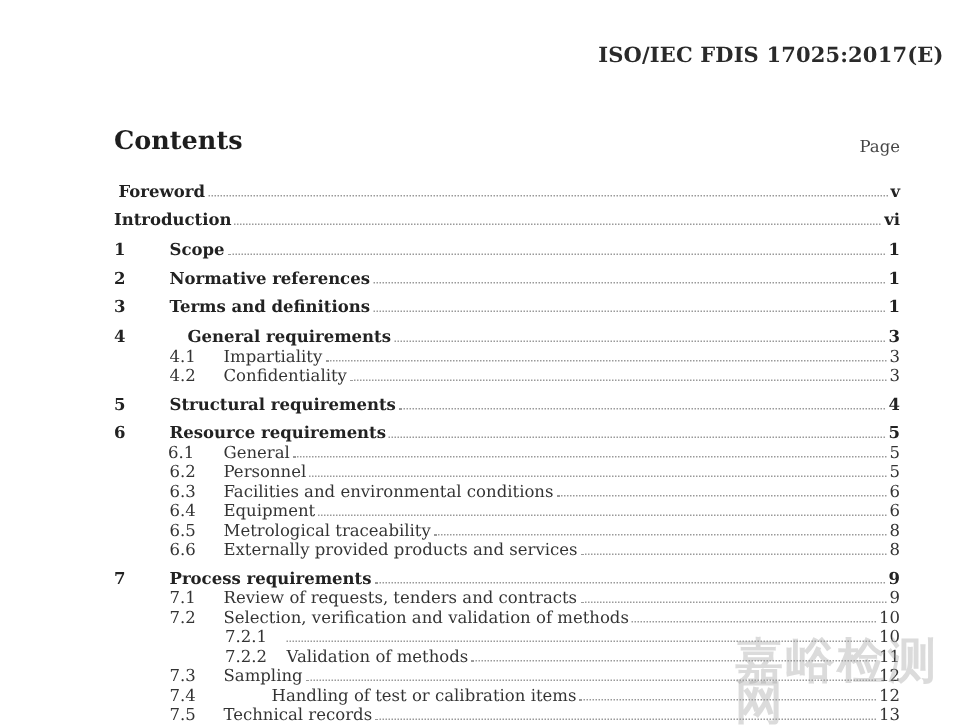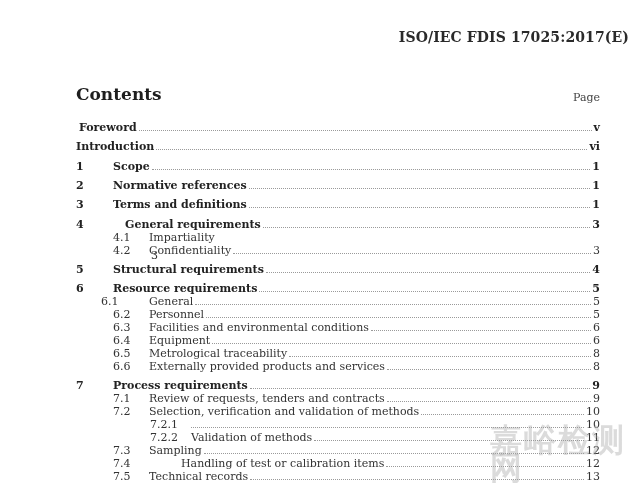--- a/index.html
+++ b/index.html
@@ -92,21 +92,21 @@
     <a class="row lvl0" style="top: 218px;">
       <span class="num" style="left: 76px;">4</span>
       <span class="entry" style="left: 113px; margin-left: 12px;">
         <span class="label">General requirements</span>
         <span class="leader"></span>
         <span class="pg">3</span>
       </span>
     </a>
     <a class="row lvl1" style="top: 231px;">
       <span class="num" style="left: 113px;">4.1</span>
-      <span class="entry" style="left: 149px; flex-direction: column;">
+      <span class="entry" style="left: 149px;">
         <span class="label">Impartiality</span>
         <span class="leader"></span>
         <span class="pg">3</span>
       </span>
     </a>
     <a class="row lvl1" style="top: 244px;">
       <span class="num" style="left: 113px;">4.2</span>
       <span class="entry" style="left: 149px;">
         <span class="label">Confidentiality</span>
         <span class="leader"></span>
@@ -123,21 +123,21 @@
     </a>
     <a class="row lvl0" style="top: 282px;">
       <span class="num" style="left: 76px;">6</span>
       <span class="entry" style="left: 113px;">
         <span class="label">Resource requirements</span>
         <span class="leader"></span>
         <span class="pg">5</span>
       </span>
     </a>
     <a class="row lvl1" style="top: 295px;">
-      <span class="num" style="left: 101px; text-align: right;">6.1</span>
+      <span class="num" style="left: 112px; text-align: right;">6.1</span>
       <span class="entry" style="left: 149px;">
         <span class="label">General</span>
         <span class="leader"></span>
         <span class="pg">5</span>
       </span>
     </a>
     <a class="row lvl1" style="top: 308px;">
       <span class="num" style="left: 113px;">6.2</span>
       <span class="entry" style="left: 149px;">
         <span class="label">Personnel</span>

